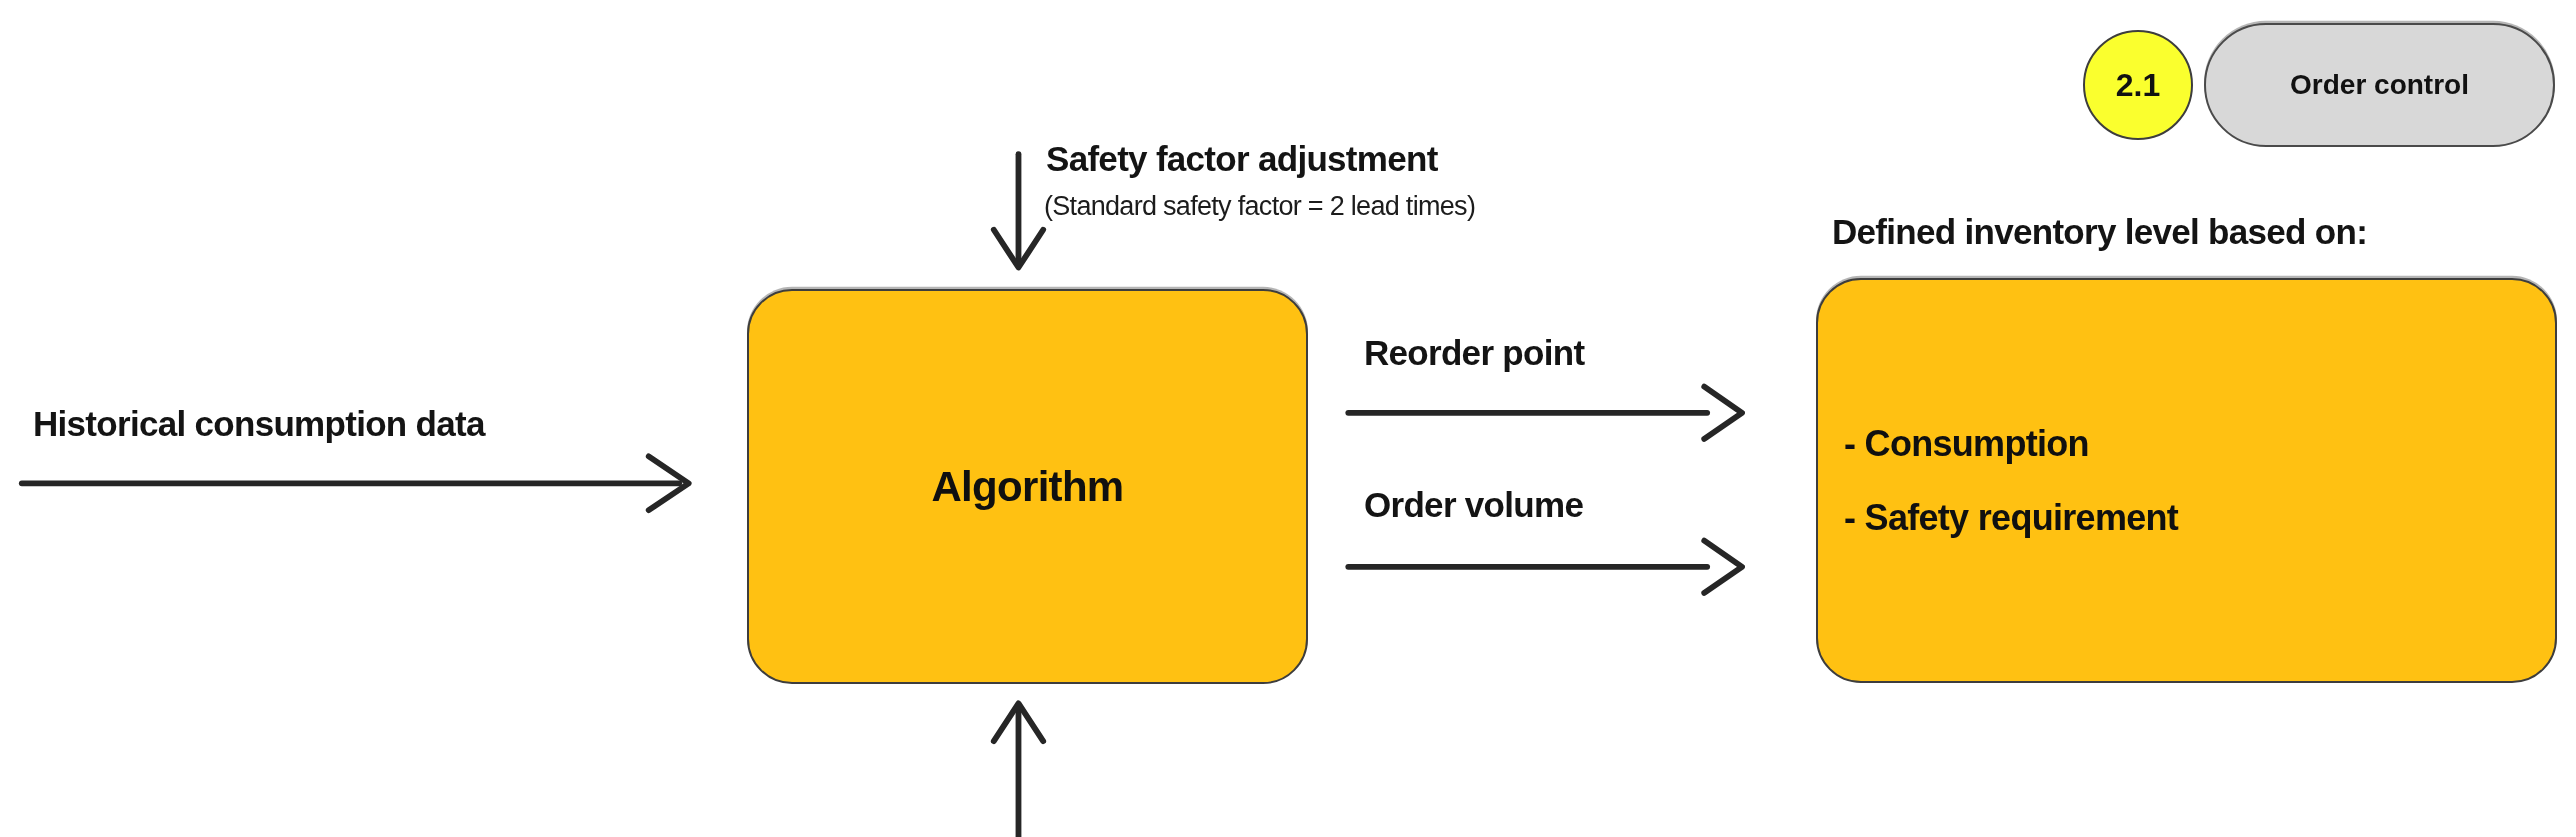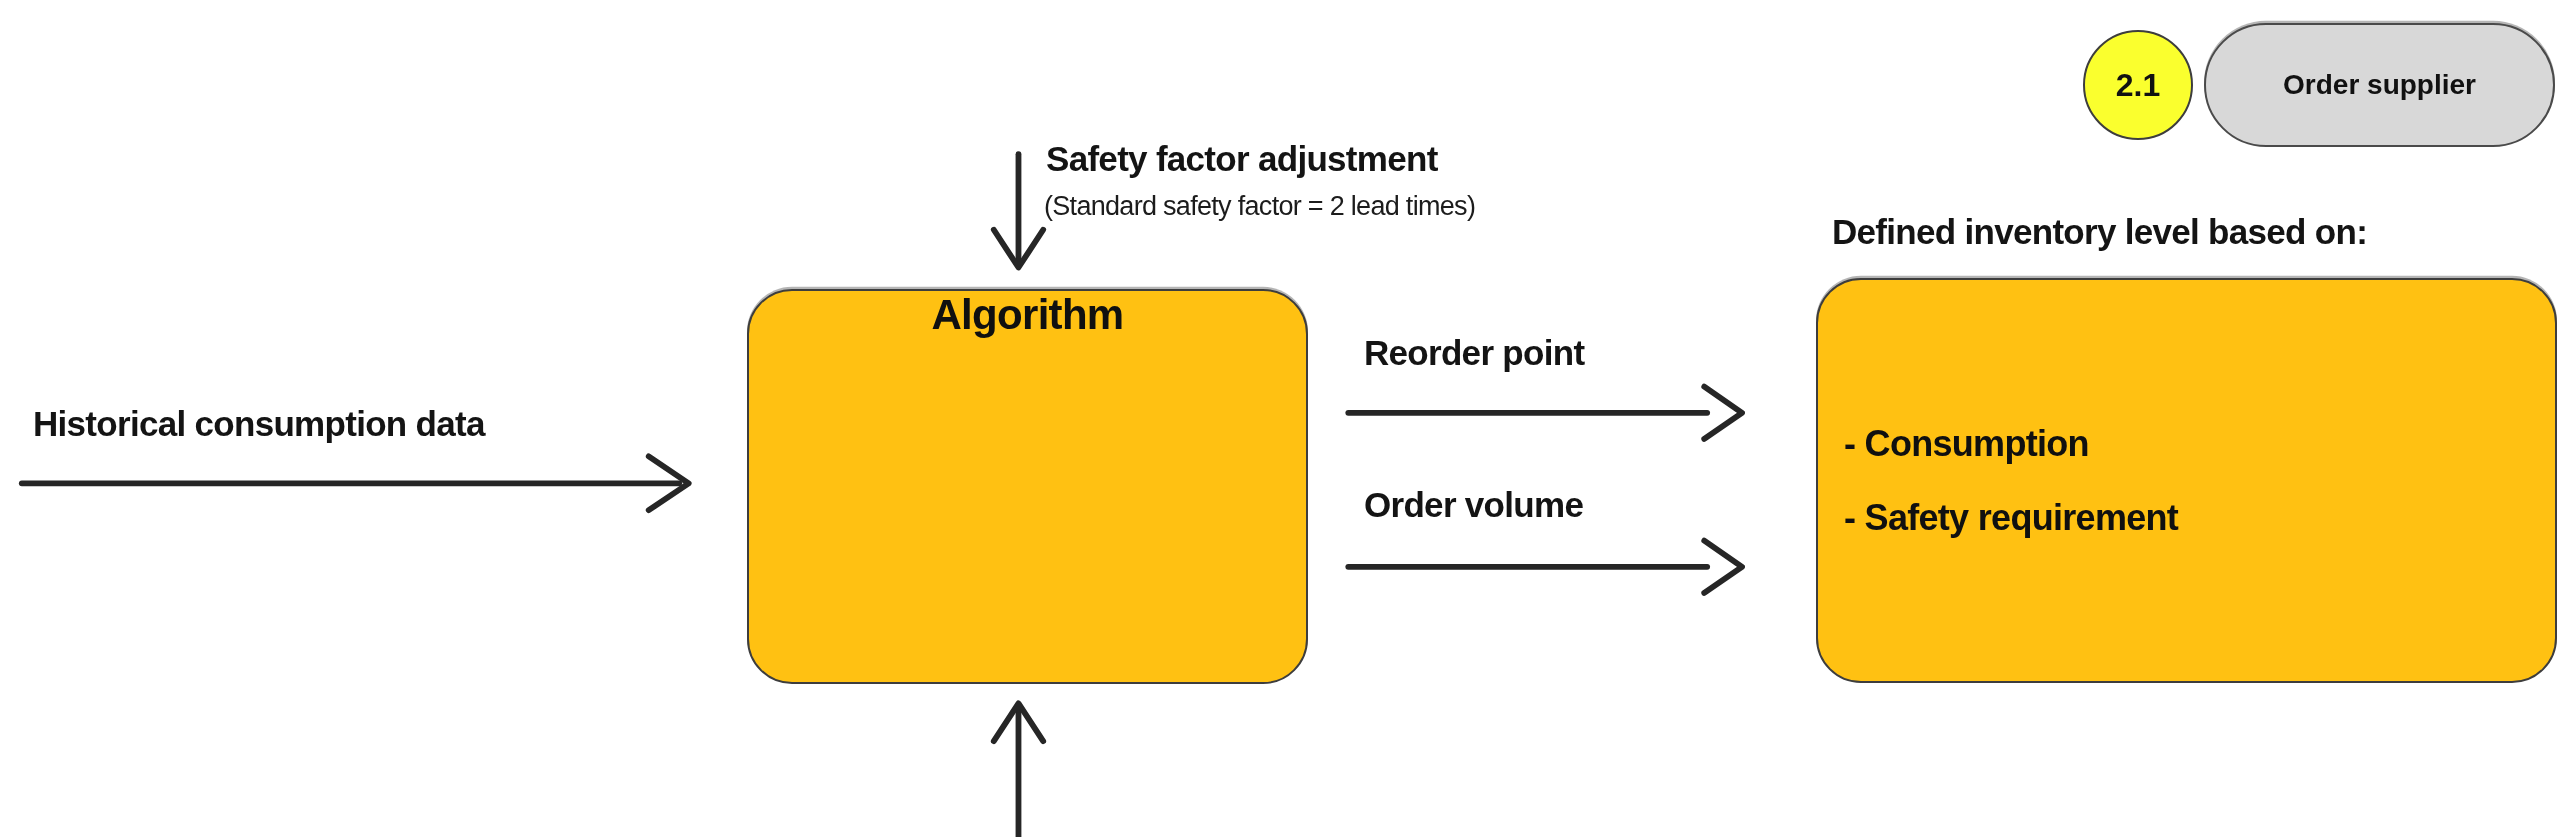--- a/index.html
+++ b/index.html
@@ -32,21 +32,21 @@
   .node{
     position:absolute;
     box-sizing:border-box;
     background:#FFC112;
     border:2.9px solid #3d3d3d;
     border-radius:45px;
     box-shadow:0 -2.2px 0 rgba(120,120,120,.55);
   }
   .node-algorithm{
     left:747px;top:289px;width:561px;height:395px;
-    display:flex;align-items:flex-start;justify-content:center;
+    display:flex;align-items:center;justify-content:center;
   }
   .node-algorithm .title{
     font-size:42px;font-weight:bold;letter-spacing:-0.7px;color:#101010;
   }
   .node-result{
     left:1816px;top:278px;width:741px;height:405px;
     display:flex;flex-direction:column;justify-content:center;
     gap:32px;
     padding-left:26px;
   }
@@ -126,16 +126,16 @@
 
   <div class="lbl" style="left:1816px;top:212px;margin-left:16px;">Defined inventory level based on:</div>
 
   <div class="node node-result">
     <div class="item">- Consumption</div>
     <div class="item">- Safety requirement</div>
   </div>
 
   <div class="badge">2.1</div>
 
-  <div class="pill">Order supplier</div>
+  <div class="pill">Order control</div>
 
 </div>
 
 
 </body></html>

